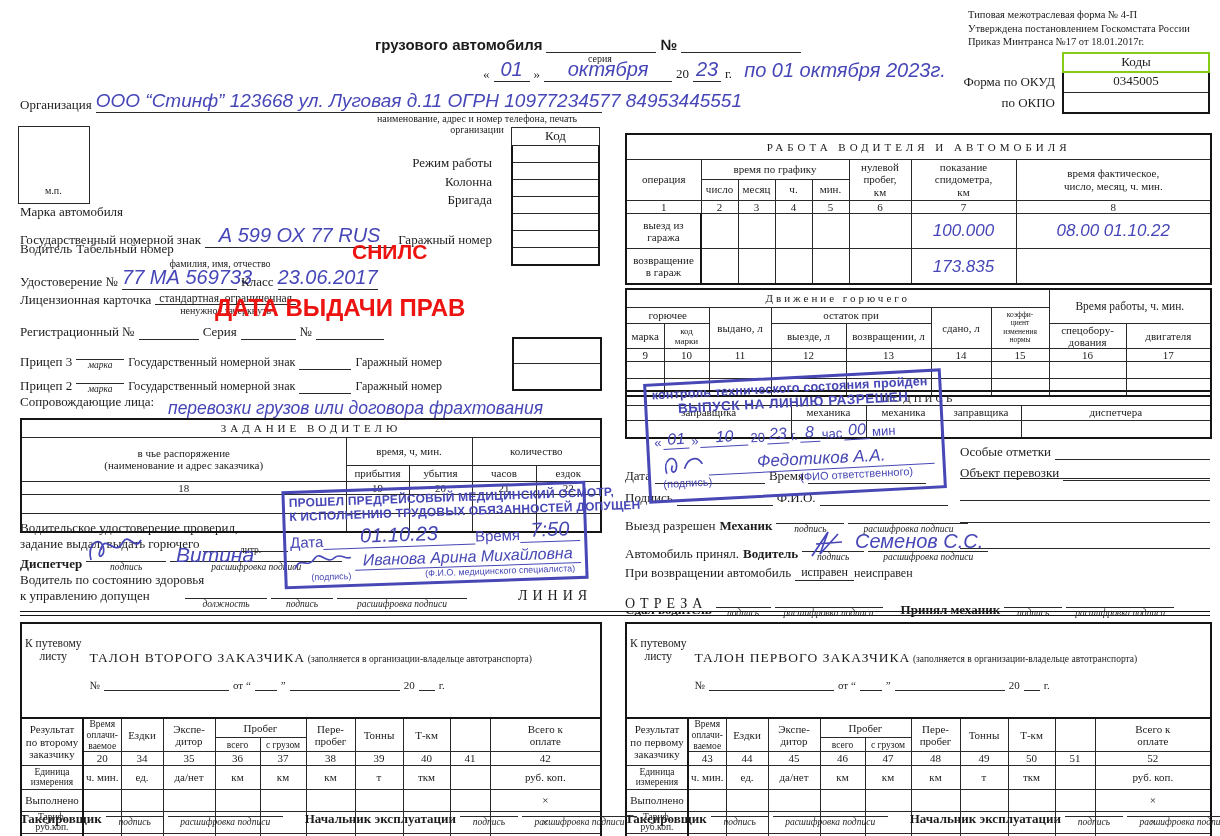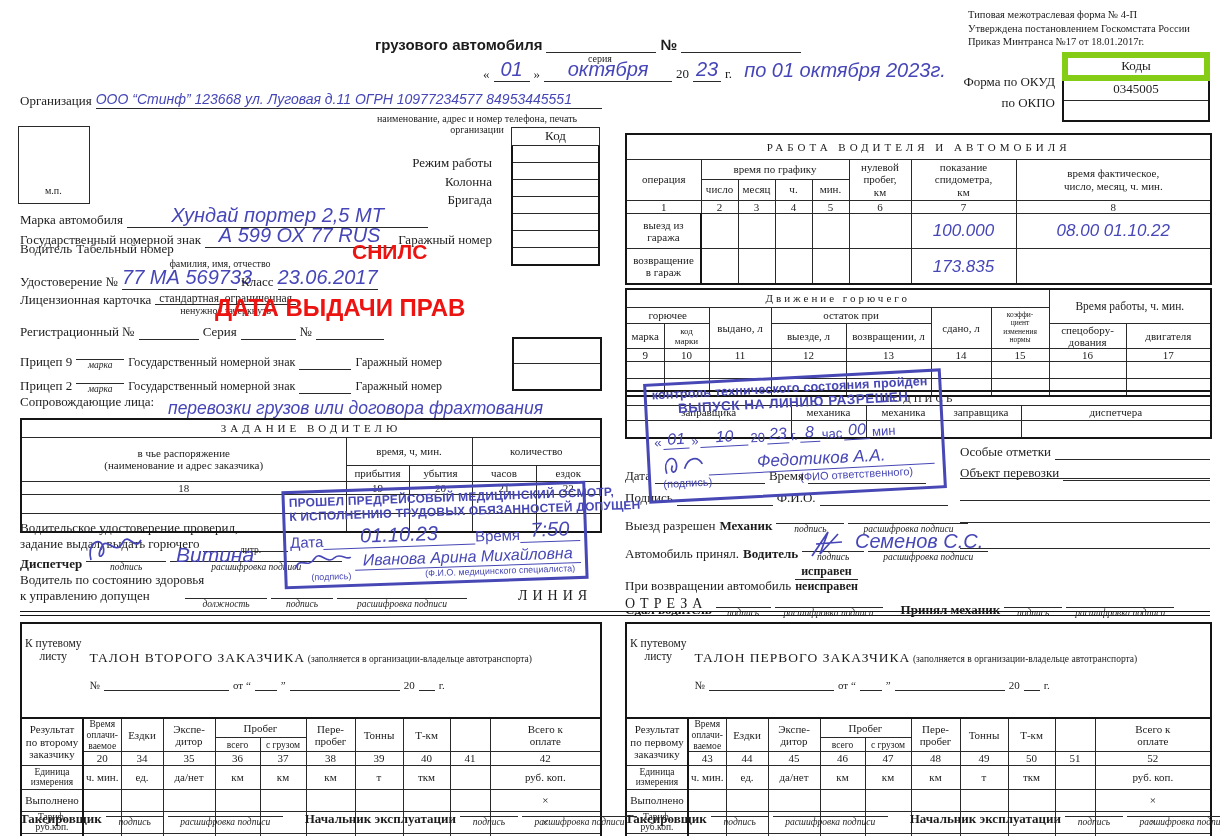--- a/index.html
+++ b/index.html
@@ -17,21 +17,21 @@
   .nw{white-space:nowrap;}
   .hw{font-family:"Liberation Sans",sans-serif;font-style:italic;color:#4646b8;white-space:nowrap;}
   .hw20{font-size:20px;}
   .red{font-family:"Liberation Sans",sans-serif;font-weight:bold;color:#ed1310;z-index:8;white-space:nowrap;}
   .u{display:inline-block;border-bottom:1px solid #2a2a2a;}
   .fill{flex:1;border-bottom:1px solid #2a2a2a;min-width:10px;}
   .row{display:flex;align-items:flex-end;gap:4px;}
   .ulab{display:inline-flex;flex-direction:column;align-items:center;vertical-align:bottom;}
   .ulab .line{width:100%;border-bottom:1px solid #2a2a2a;height:13px;}
   .ulab .cap{font-size:9.5px;white-space:nowrap;}
-  .stack{display:inline-flex;flex-direction:column;align-items:flex-start;font-size:12px;line-height:1.15;font-weight:bold;}
+  .stack{display:inline-flex;align-items:center;font-size:12px;line-height:1.15;}
   .stack .top{border-bottom:1px solid #2a2a2a;padding:0 6px;}
   table.t{border-collapse:collapse;table-layout:fixed;position:absolute;border:2px solid #151515;}
   table.t td{border:1px solid #2a2a2a;font-size:11px;line-height:1.12;text-align:center;
              vertical-align:middle;padding:0 1px;white-space:pre-line;overflow:hidden;}
   .ttl{font-size:13px;letter-spacing:4px;white-space:nowrap!important;}
   .lsp{letter-spacing:5px;}
   .numrow td{font-size:10.5px;}
   .hwcell{font-family:"Liberation Sans",sans-serif;font-style:italic;color:#4646b8;font-size:17px!important;}
   .stamp{position:absolute;border:3px solid #4747b5;color:#4747b5;
          font-family:"Liberation Sans",sans-serif;z-index:6;}
@@ -66,30 +66,30 @@
 
   <div class="abs" style="left:968px;top:8px;width:250px;font-size:10.5px;line-height:1.3">
     <div>Типовая межотраслевая форма № 4-П</div>
     <div>Утверждена постановлением Госкомстата России</div>
     <div>Приказ Минтранса №17 от 18.01.2017г.</div>
   </div>
 
   <div class="abs lab rt" style="left:930px;top:74px;width:125px">Форма по ОКУД</div>
   <div class="abs lab rt" style="left:930px;top:95px;width:125px">по ОКПО</div>
   <div class="abs" style="left:1062px;top:52px;width:148px">
-    <div class="ctr" style="border:6px solid #84cc16;font-size:13px;height:17px">Коды</div>
+    <div class="ctr" style="border:2px solid #84cc16;font-size:13px;height:17px">Коды</div>
     <div style="border:2px solid #151515;border-top:none">
       <div class="ctr" style="height:19px;font-size:13px;border-bottom:1px solid #2a2a2a">0345005</div>
       <div style="height:19px"></div>
     </div>
   </div>
 
   <div class="abs row" style="left:20px;top:90px;width:582px">
     <span class="lab">Организация</span>
-    <span class="fill"><span class="hw" style="font-size:14px">ООО “Стинф” 123668 ул. Луговая д.11 ОГРН 10977234577 84953445551</span></span>
+    <span class="fill"><span class="hw" style="font-size:19px">ООО “Стинф” 123668 ул. Луговая д.11 ОГРН 10977234577 84953445551</span></span>
   </div>
   <div class="abs sm ctr" style="left:352px;top:113px;width:250px">наименование, адрес и номер телефона, печать организации</div>
 
   <div class="abs" style="left:18px;top:126px;width:70px;height:76px;border:1px solid #2a2a2a">
     <span class="sm abs" style="left:26px;top:58px">м.п.</span>
   </div>
 
   <div class="abs lab rt" style="left:370px;top:155px;width:122px">Режим работы</div>
   <div class="abs lab rt" style="left:370px;top:174px;width:122px">Колонна</div>
   <div class="abs lab rt" style="left:370px;top:192px;width:122px">Бригада</div>
@@ -102,21 +102,20 @@
       <div style="height:16px;border-bottom:1px solid #2a2a2a"></div>
       <div style="height:16px;border-bottom:1px solid #2a2a2a"></div>
       <div style="height:16px;border-bottom:1px solid #2a2a2a"></div>
       <div style="height:16px;border-bottom:1px solid #2a2a2a"></div>
       <div style="height:16px"></div>
     </div>
   </div>
 
   <div class="abs row" style="left:20px;top:204px;width:408px">
     <span class="lab">Марка автомобиля</span>
-    <span class="fill ctr"><span class="hw hw20">Хундай портер 2,5 МТ</span></span>
   </div>
 
   <div class="abs row" style="left:20px;top:224px;width:472px">
     <span class="lab">Государственный номерной знак</span>
     <span class="fill ctr"><span class="hw hw20">А 599 ОХ 77 RUS</span></span>
     <span class="lab">Гаражный номер</span>
   </div>
 
   <div class="abs row" style="left:20px;top:241px;width:472px">
     <span class="lab">Водитель</span>
@@ -144,21 +143,21 @@
   <div class="abs row" style="left:20px;top:324px">
     <span class="lab">Регистрационный №</span>
     <span class="u" style="width:60px"></span>
     <span class="lab">Серия</span>
     <span class="u" style="width:55px"></span>
     <span class="lab">№</span>
     <span class="u" style="width:68px"></span>
   </div>
 
   <div class="abs row" style="left:20px;top:346px">
-    <span class="lab">Прицеп 9</span>
+    <span class="lab">Прицеп 3</span>
     <span class="ulab" style="width:48px">
         <i class="line"></i>
         <i class="cap">марка</i>
       </span>
     <span class="lab12">Государственный номерной знак</span>
     <span class="u" style="width:52px"></span>
     <span class="lab12">Гаражный номер</span>
   </div>
   <div class="abs row" style="left:20px;top:370px">
     <span class="lab">Прицеп 2</span>

